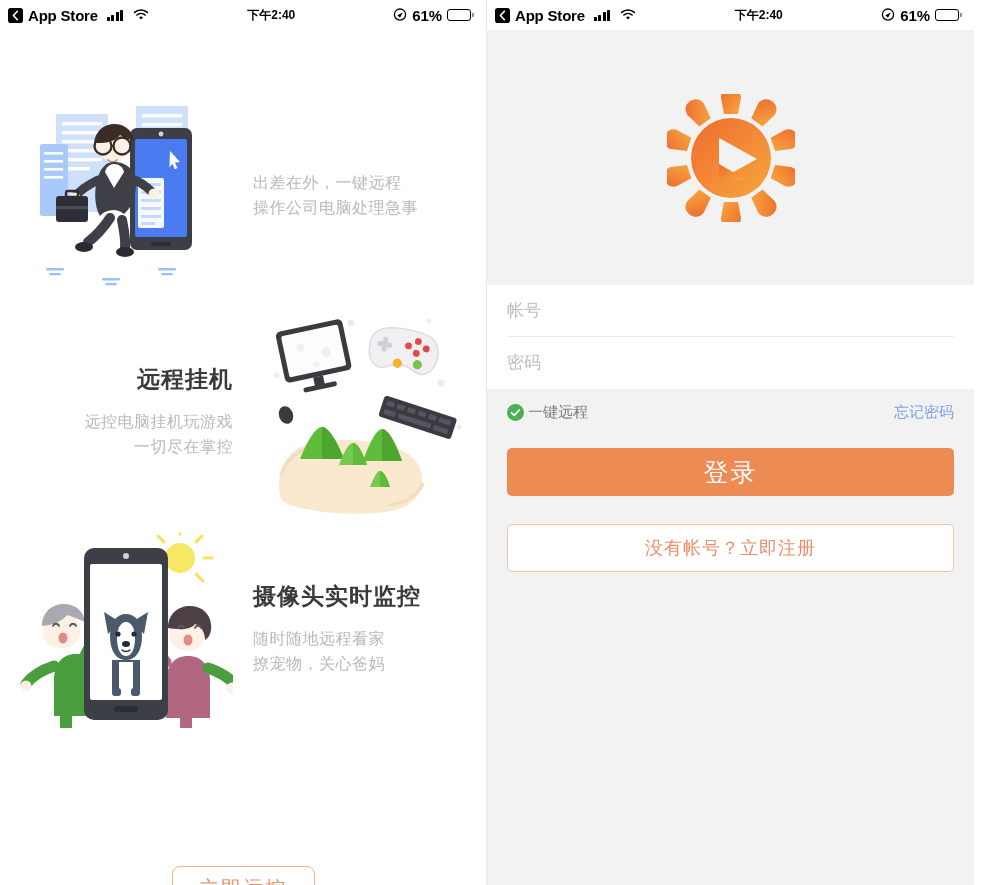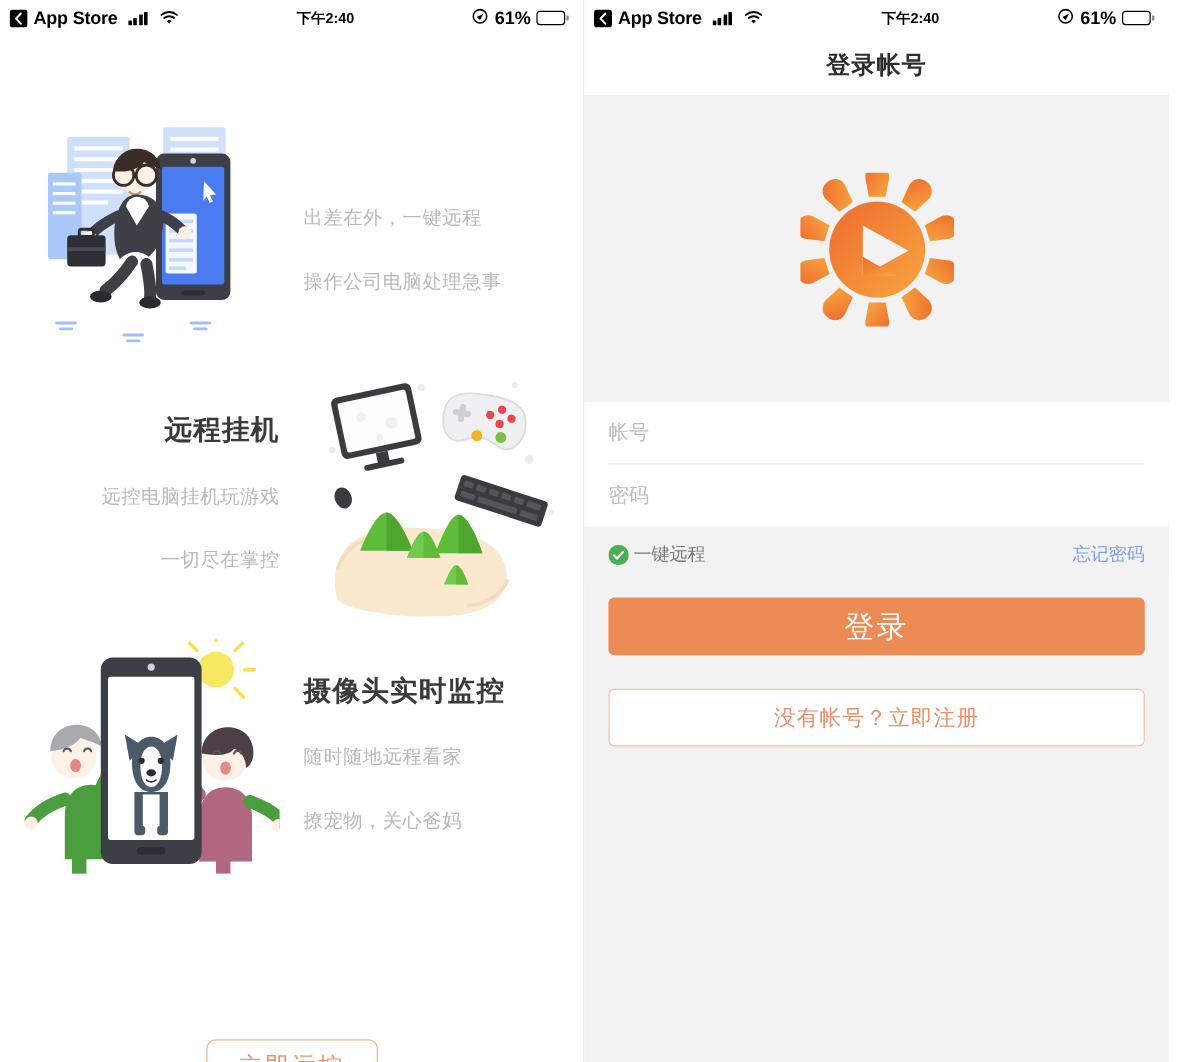--- a/index.html
+++ b/index.html
@@ -49,21 +49,21 @@
     padding: 0 18px;
   }
   .feature.row-1 { height: 205px; margin-top: 62px; }
   .feature.row-2 { height: 205px; margin-top: 12px; flex-direction: row-reverse; }
   .feature.row-3 { height: 205px; margin-top: 12px; }
   .illus { width: 215px; flex: 0 0 215px; height: 100%; position: relative; }
   .ftext { flex: 1; padding: 0 14px; }
   .ftext.left-align { text-align: left; padding-left: 20px; }
   .ftext.right-align { text-align: right; padding-right: 20px; }
   .ftitle { font-size: 23px; color: #3a3a3a; font-weight: bold; letter-spacing: 1px; margin-bottom: 14px; }
-  .fdesc { font-size: 16px; color: #b9b9b9; line-height: 25px; letter-spacing: 0.5px; margin-top: 28px; }
+  .fdesc { font-size: 16px; color: #b9b9b9; line-height: 25px; letter-spacing: 0.5px; }
 
   
   .cta-wrap { display: flex; justify-content: center; margin-top: 14px; }
   .cta {
     width: 143px; height: 45px; border: 1.6px solid #f3b08b;
     border-radius: 8px; background: #fff;
     display: flex; align-items: center; justify-content: center;
     font-size: 20px; color: #e8936b; letter-spacing: 2px;
   }
 
@@ -435,21 +435,20 @@
             </svg>
         </span>
         <span>61%</span>
         <span class="sb-battery">
           <span class="batt-body"><span class="batt-fill" style="width:61%"></span></span>
           <span class="batt-tip"></span>
         </span>
       </div>
     </div>
 
-    <div class="nav-title">登录帐号</div>
 
     <div class="logo-panel">
       <svg class="sun-logo" viewBox="0 0 128 128">
         <defs>
           <linearGradient id="sunGrad" x1="0" y1="0" x2="1" y2="1">
             <stop offset="0%" stop-color="#ee6b2d"></stop>
             <stop offset="100%" stop-color="#f7a740"></stop>
           </linearGradient>
         </defs>
         <g fill="url(#sunGrad)">

